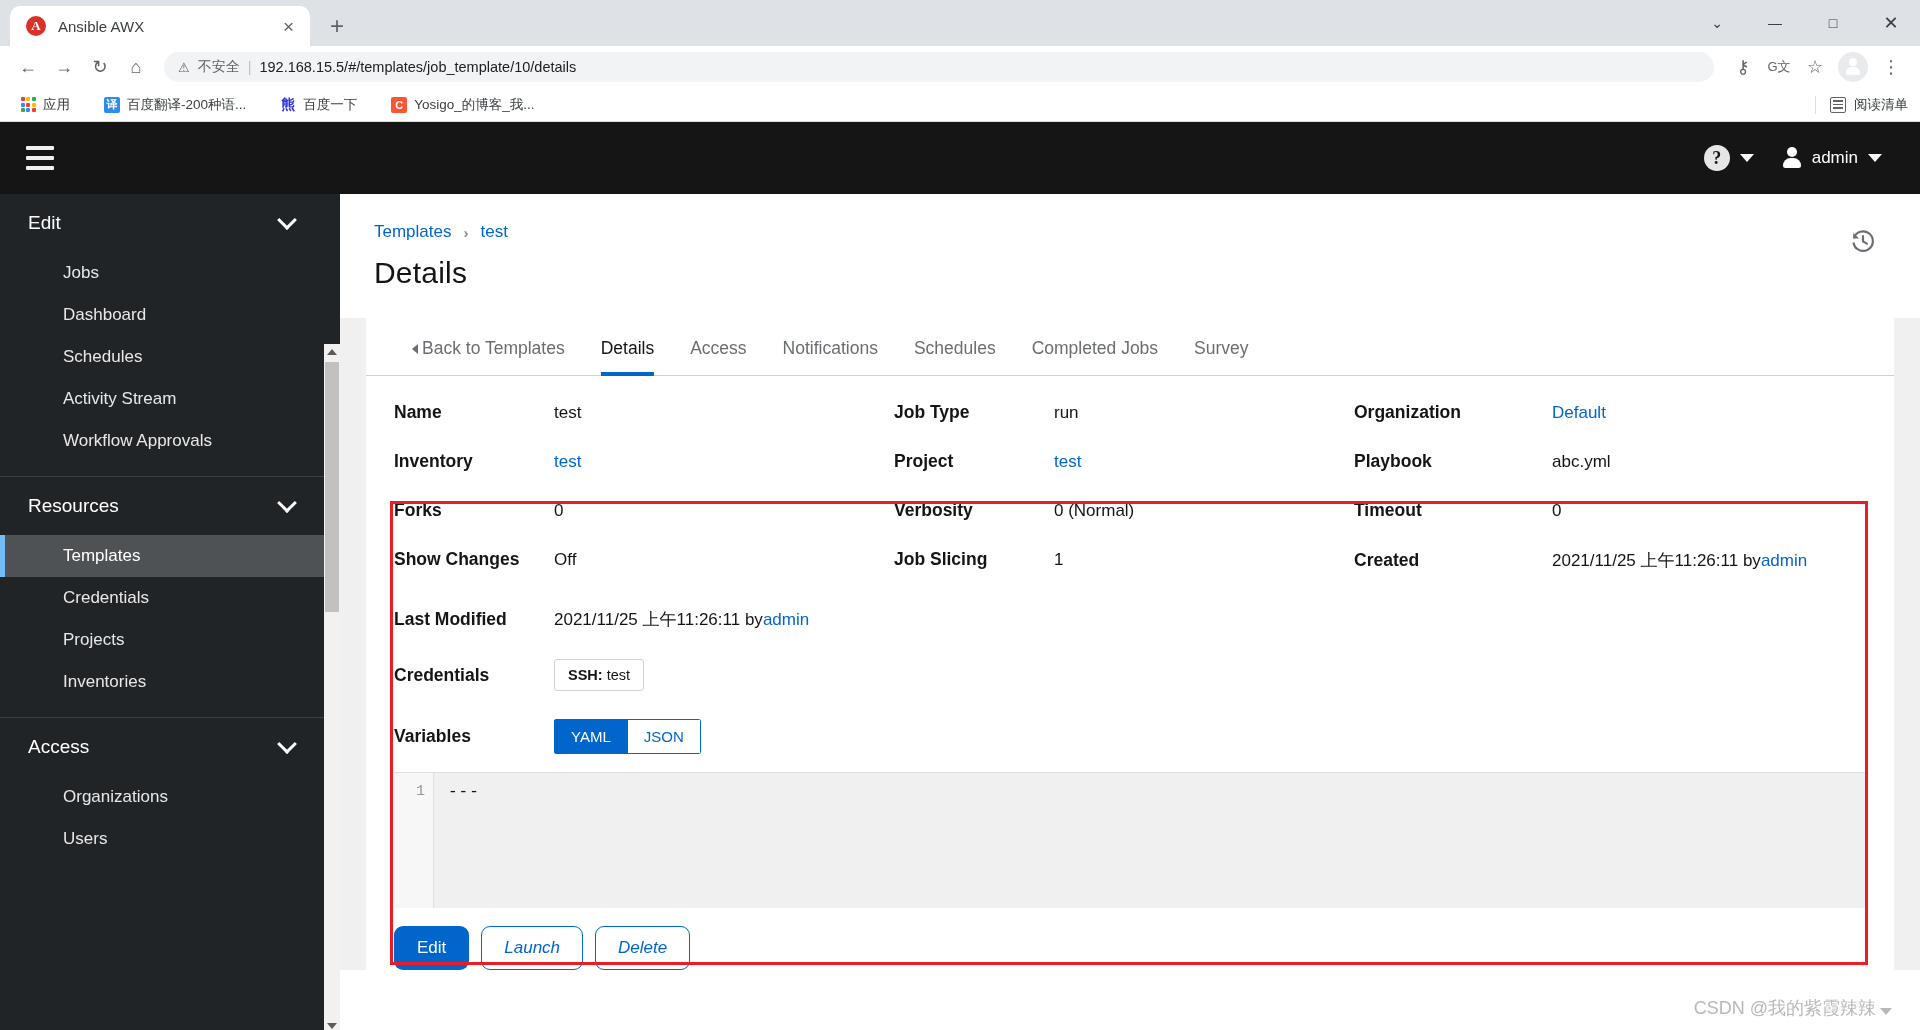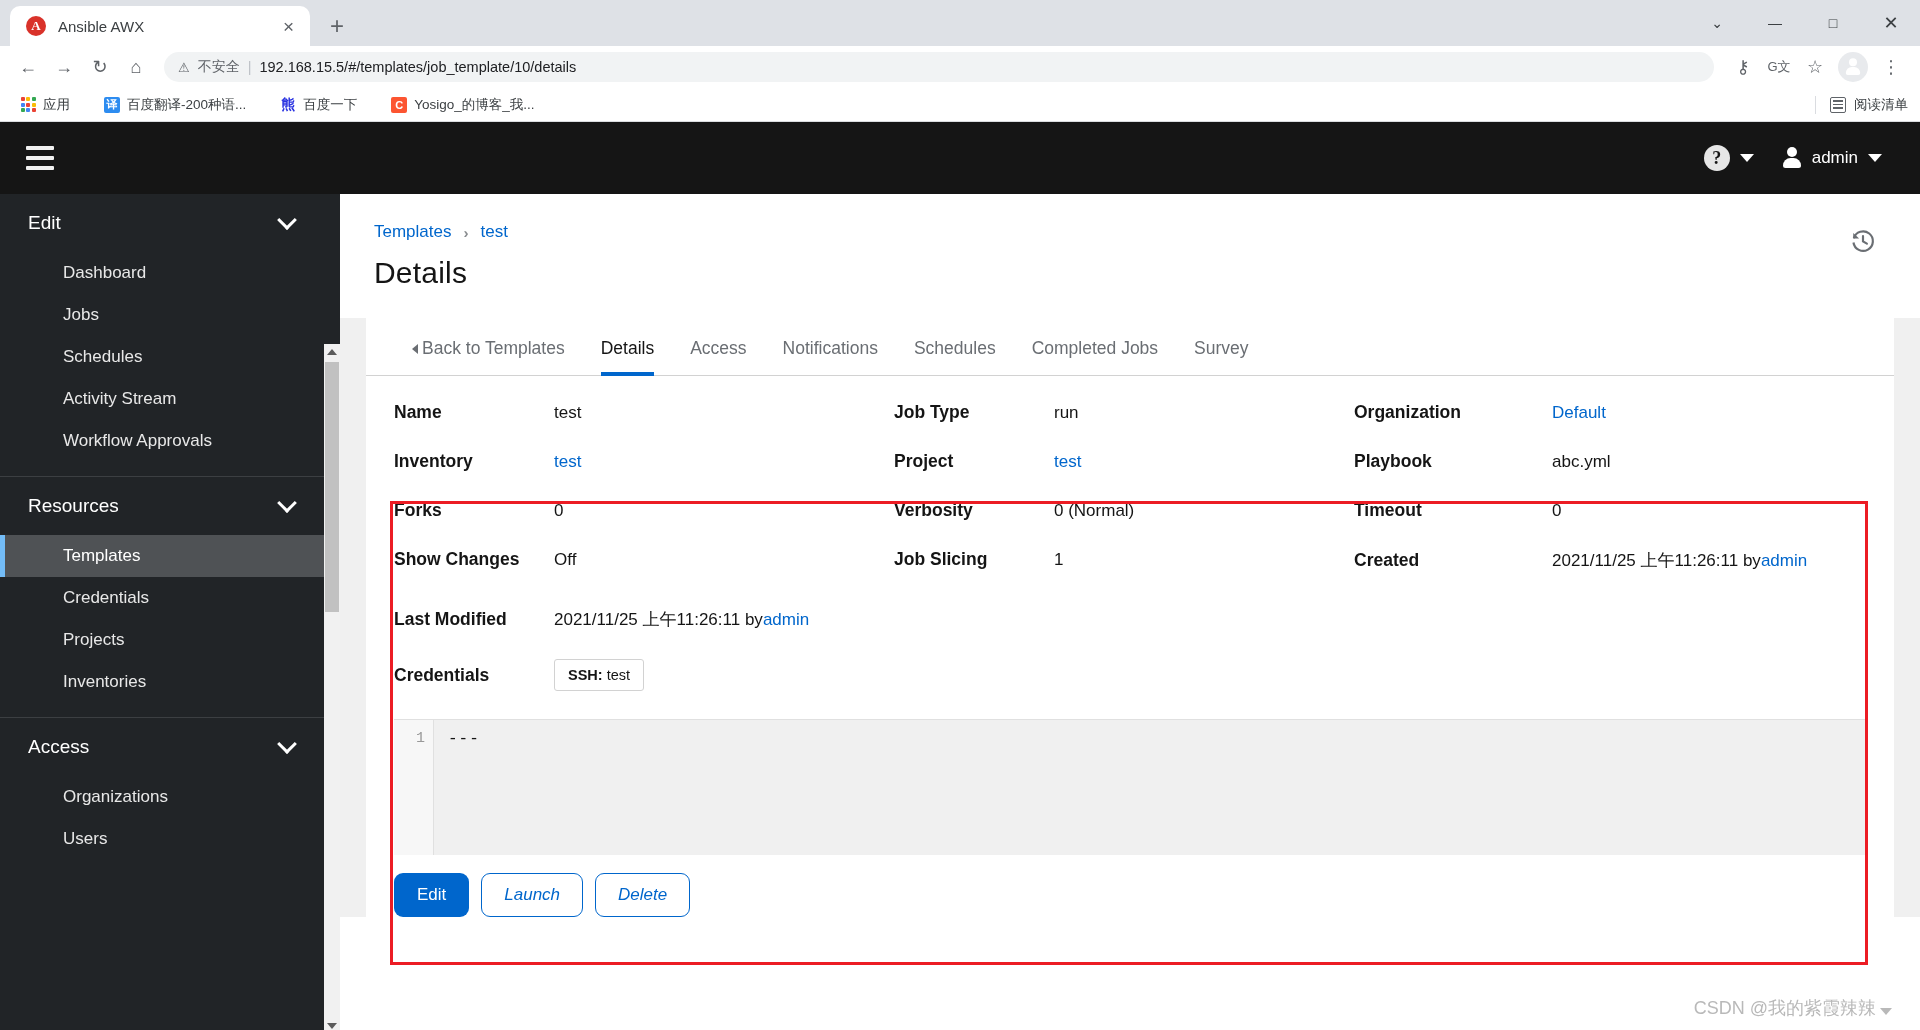--- a/index.html
+++ b/index.html
@@ -335,22 +335,22 @@
       </div>
     </div>
   </div>
 
   <div class="sidebar">
 
     <div class="nav-section-title">
       <span>Edit</span>
       <span class="chev"></span>
     </div>
+    <div class="nav-item">Jobs</div>
     <div class="nav-item">Dashboard</div>
-    <div class="nav-item">Jobs</div>
     <div class="nav-item">Schedules</div>
     <div class="nav-item">Activity Stream</div>
     <div class="nav-item">Workflow Approvals</div>
 
     <div class="nav-divider"></div>
 
     <div class="nav-section-title">
       <span>Resources</span>
       <span class="chev"></span>
     </div>
@@ -483,20 +483,29 @@
         </div>
 
         <div class="full-row">
           <div class="dfield" style="align-items:center">
             <span class="dlabel">Credentials</span>
             <span class="chip"><b>SSH:</b>
               <span>test</span></span>
           </div>
         </div>
 
+        <div class="full-row">
+          <div class="dfield" style="align-items:center; margin-bottom: 18px;">
+            <span class="dlabel">Variables</span>
+            <span class="toggle-group">
+              <span class="tg-btn on">YAML</span>
+              <span class="tg-btn off">JSON</span>
+            </span>
+          </div>
+        </div>
 
         <div class="editor">
           <div class="gutter">1</div>
           <div class="code">---</div>
         </div>
 
         <div class="action-row">
           <button class="btn btn-primary">Edit</button>
           <button class="btn btn-secondary">Launch</button>
           <button class="btn btn-secondary">Delete</button>

